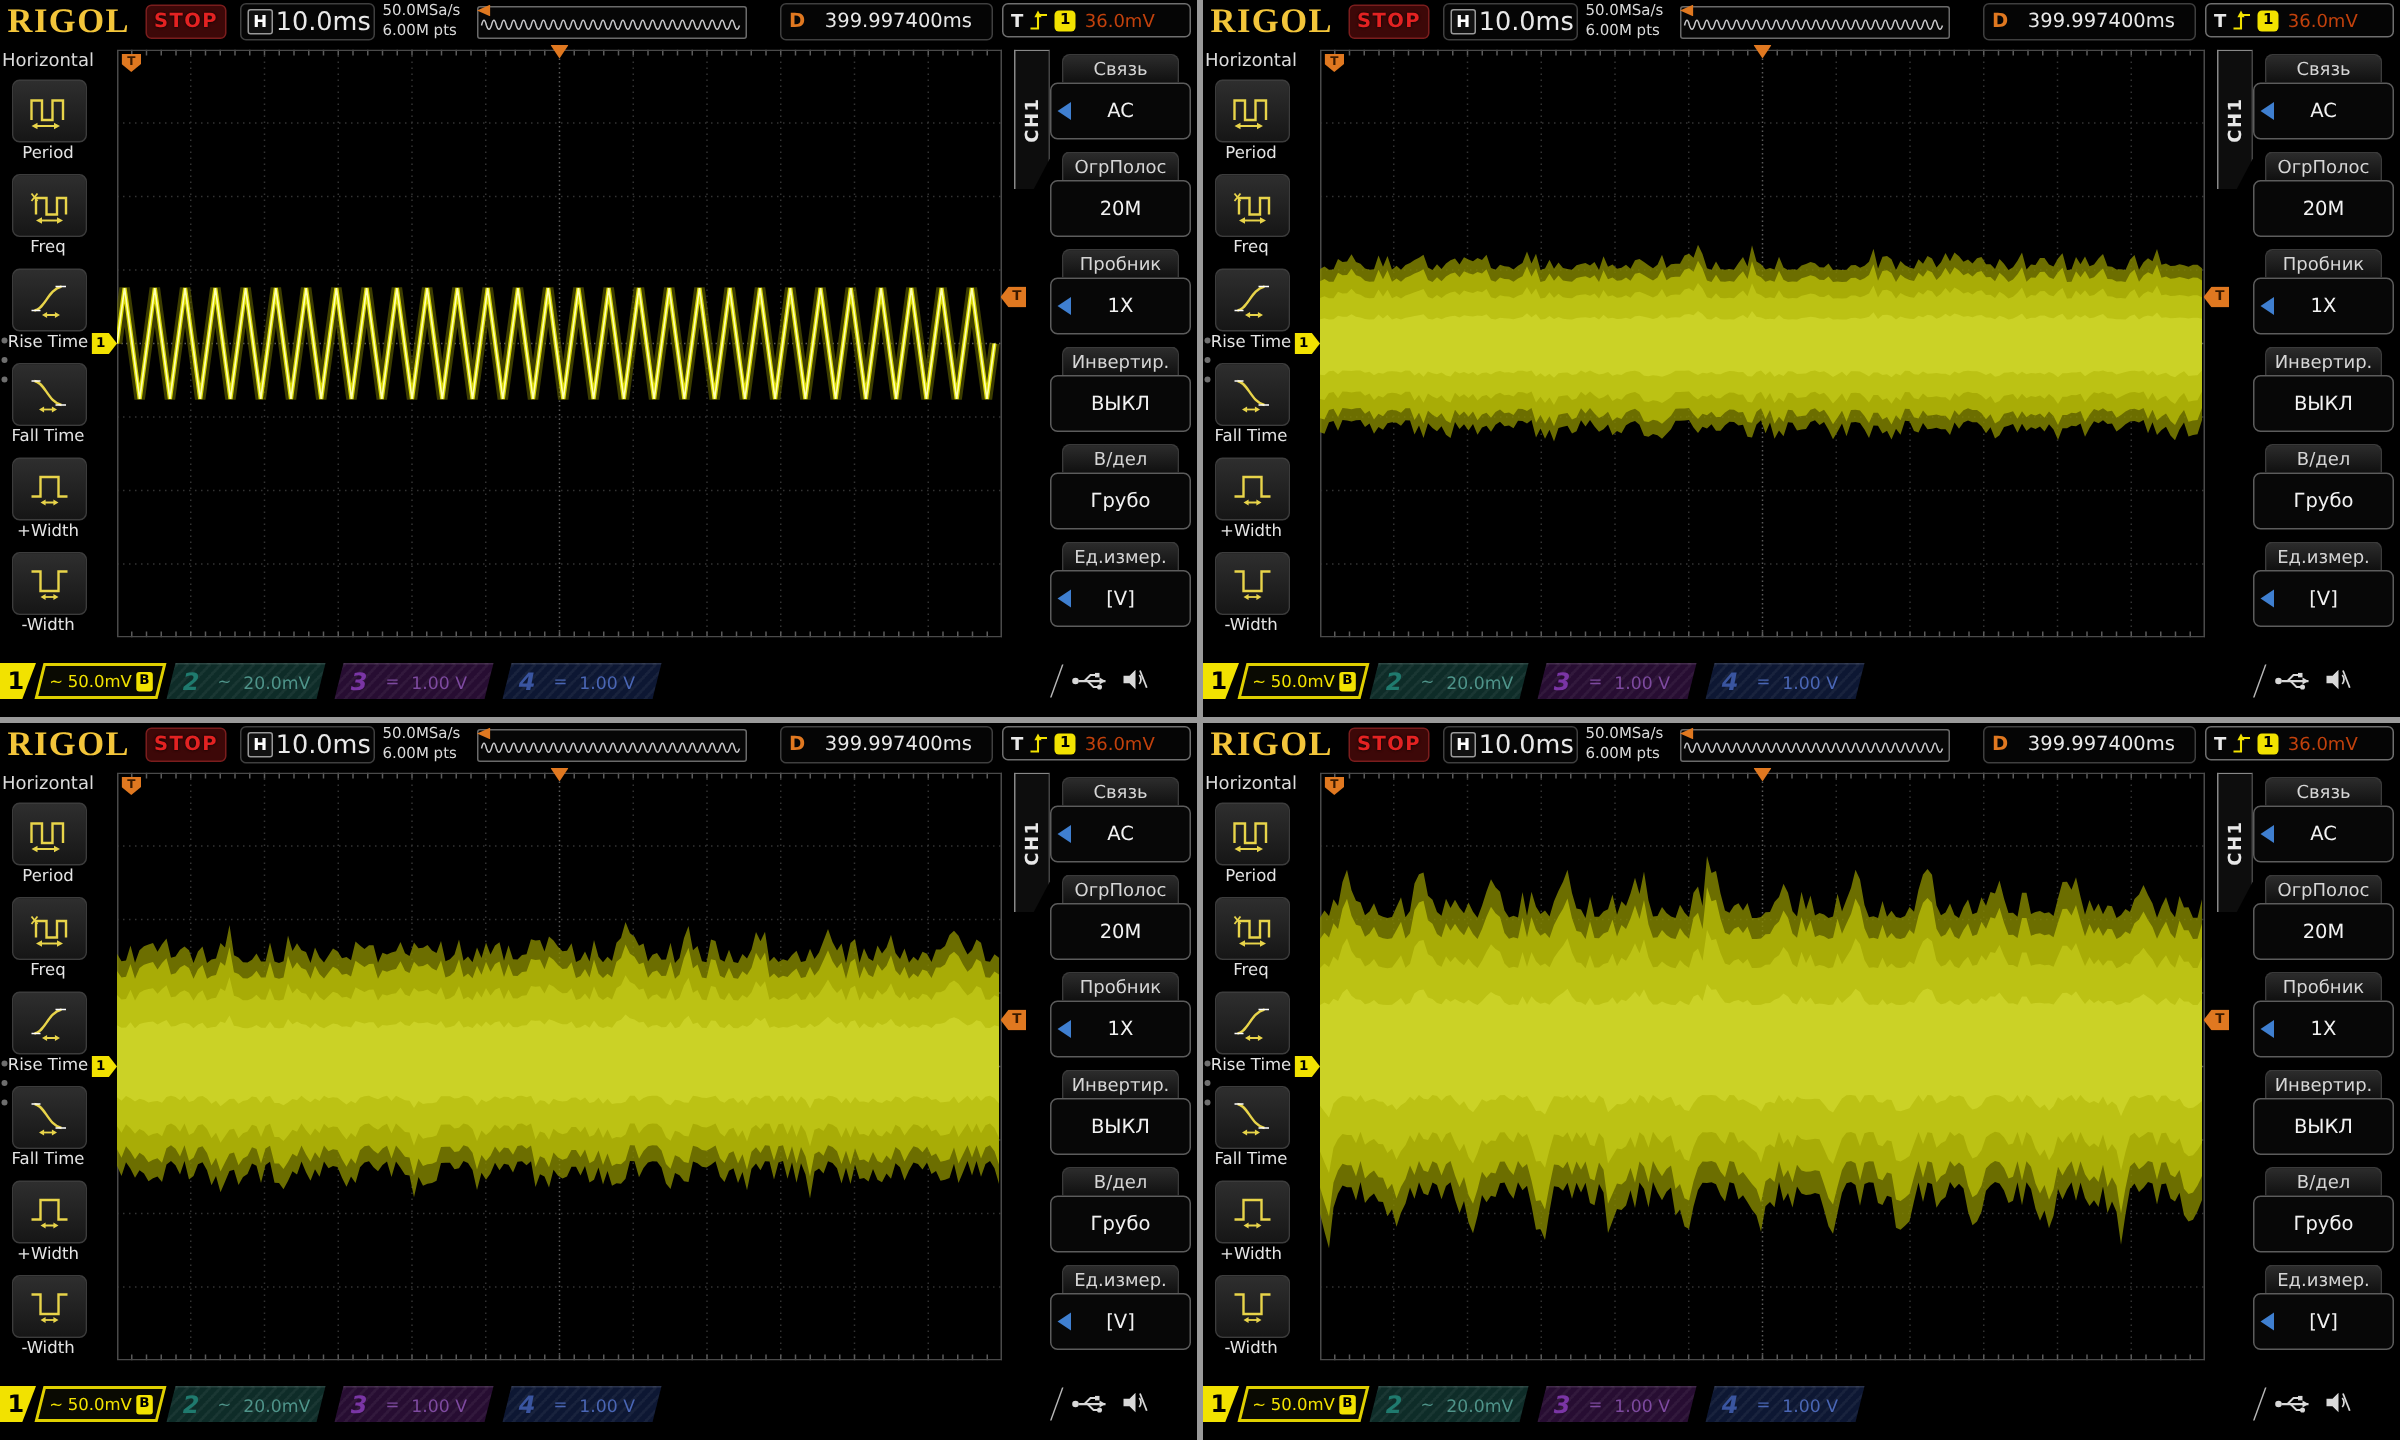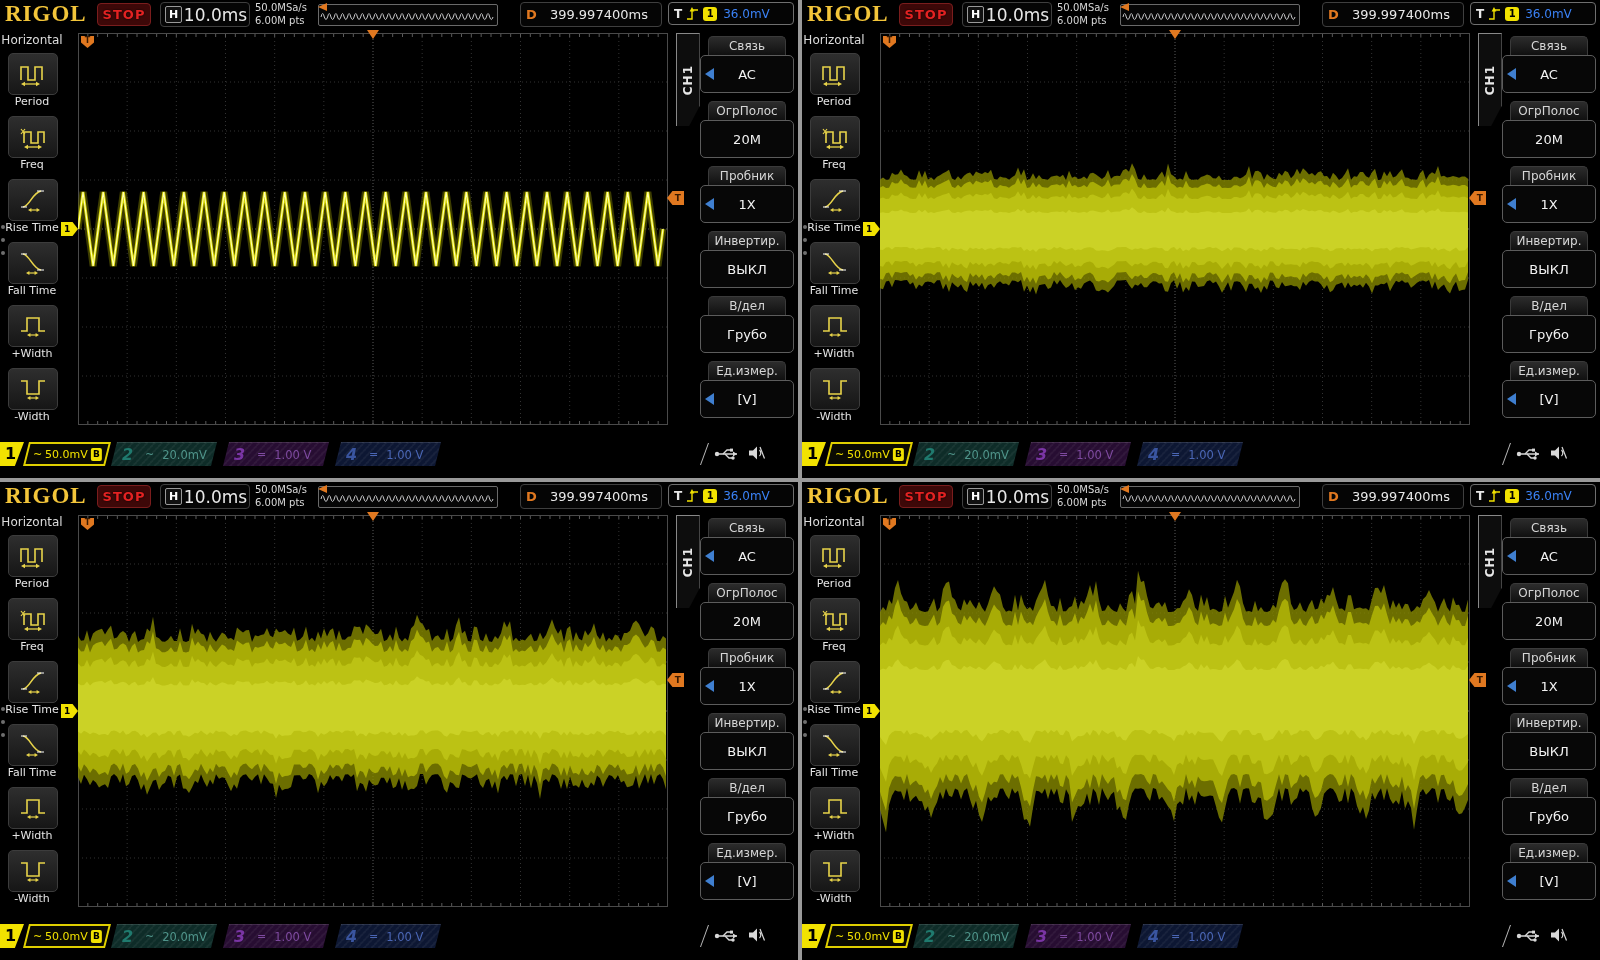--- a/index.html
+++ b/index.html
@@ -17,21 +17,21 @@
   .rate{position:absolute;left:255px;top:1px;color:#d8d8d8;font-size:10px;line-height:13px;white-space:nowrap;}
   .strip{position:absolute;left:318px;top:4px;width:178px;height:20px;border:1px solid #6a6a6a;background:#060606;border-radius:2px;}
   .strip svg{position:absolute;left:0;top:0;}
   .striptag{position:absolute;left:-1px;top:-2px;width:9px;height:8px;background:#e07820;clip-path:polygon(100% 0,100% 100%,0 50%);}
   .dbox{position:absolute;left:520px;top:2px;width:140px;height:23px;border:1px solid #3f3f3f;border-radius:4px;background:#050505;display:flex;align-items:center;}
   .dletter{margin-left:5px;color:#e07820;font-size:13px;font-weight:bold;}
   .dval{flex:1;text-align:center;color:#e8e8e8;font-size:13px;}
   .tbox{position:absolute;left:668px;top:2px;width:126px;height:23px;border:1px solid #6f6f6f;border-radius:4px;background:#050505;display:flex;align-items:center;gap:4px;padding:0 5px;box-sizing:border-box;}
   .tletter{color:#e8e8e8;font-size:12px;font-weight:bold;}
   .tsrc{width:14px;height:14px;background:#f2e200;border-radius:3px;color:#000;font-size:10px;font-weight:bold;text-align:center;line-height:14px;}
-  .tval{color:#3b82f6;font-size:12px;margin-left:2px;}
+  .tval{color:#c2410c;font-size:12px;margin-left:2px;}
 
   
   .lsb{position:absolute;left:0;top:29px;width:64px;height:412px;}
   .lsb-title{color:#dcdcdc;font-size:12px;text-align:center;margin-top:4px;}
   .sbtn{position:absolute;left:8px;width:48px;height:40px;background:linear-gradient(#2e2e2e,#161616);border:1px solid #3c3c3c;border-radius:5px;display:flex;align-items:center;justify-content:center;}
   .slabel{position:absolute;left:0;width:64px;color:#e4e4e4;font-size:11px;text-align:center;white-space:nowrap;}
   .ldots span{position:absolute;left:1px;width:4px;height:4px;border-radius:50%;background:#6e6e6e;}
 
   
   .grat{position:absolute;left:78px;top:33px;width:590px;height:392px;}

